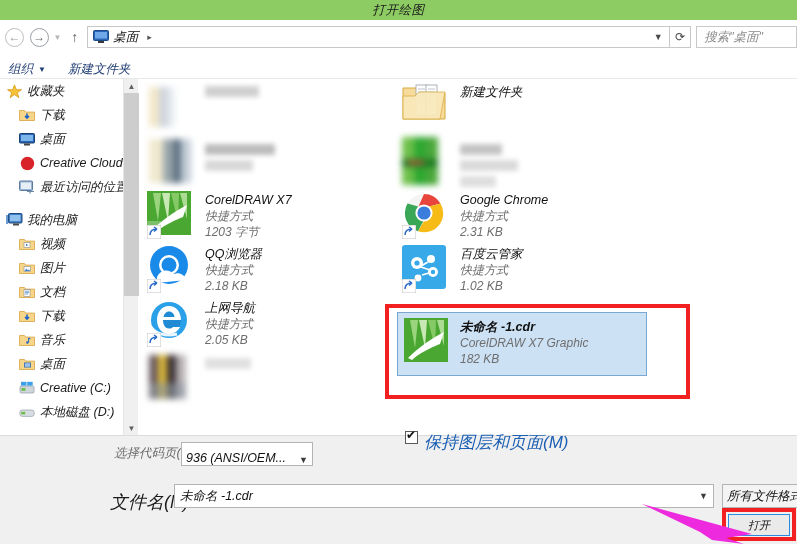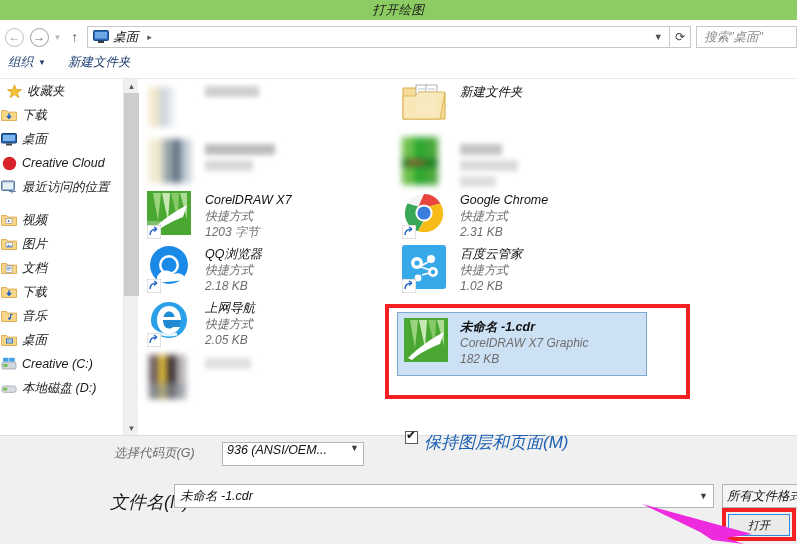--- a/index.html
+++ b/index.html
@@ -81,42 +81,42 @@
     width: 115px; height: 22px;
     border: 1px solid #c8c8c8; background: #fff;
     display: flex; align-items: center; padding-left: 7px;
     color: #8a8a8a; font-size: 12.5px;
   }
 
   
   .toolbar {
     position: absolute; left: 0; top: 54px; width: 797px; height: 25px;
     background: #ffffff;
-    display: flex; align-items: flex-start;
+    display: flex; align-items: flex-end;
     border-bottom: 1px solid #e8e8e8;
   }
   .tb-item {
     display: flex; align-items: center;
     font-size: 12.5px; color: #1f3d73;
     margin-left: 8px;
   }
   .tb-item .cap { margin-left: 5px; font-size: 8px; color: #1f3d73; }
   .tb-item.second { margin-left: 22px; }
 
   
   .sidebar {
     position: absolute; left: 0; top: 79px; width: 123px; height: 356px;
     background: #ffffff; overflow: hidden;
   }
   .side-item {
     height: 24px; display: flex; align-items: center;
     font-size: 12.5px; color: #1a1a1a; white-space: nowrap;
   }
   .side-item.root { padding-left: 5px; }
-  .side-item.child { }
+  .side-item.child { padding-left: 18px; }
   .side-ico {
     width: 18px; height: 16px; margin-right: 4px;
     display: flex; align-items: center; justify-content: center; flex: 0 0 18px;
   }
   .side-gap { height: 9px; }
 
   .side-scroll {
     position: absolute; left: 123px; top: 79px; width: 15px; height: 356px;
     background: #f0f0f0; border-left: 1px solid #e6e6e6;
   }
@@ -187,24 +187,24 @@
   .bottom {
     position: absolute; left: 0; top: 435px; width: 797px; height: 109px;
     background: #f0f0f0;
     border-top: 1px solid #dcdcdc;
   }
   .codepage-label {
     position: absolute; left: 114px; top: 445px;
     font-size: 12.5px; color: #6a6a6a;
   }
   .codepage-select {
-    position: absolute; left: 181px; top: 442px; width: 142px; height: 24px;
+    position: absolute; left: 181px; top: 442px; width: 132px; height: 24px;
     border: 1px solid #b4b4b4; background: #ffffff;
-    display: flex; align-items: flex-start; padding: 0 4px;
-    font-size: 12.5px; color: #111; margin-left: 41px;
+    display: flex; align-items: flex-end; padding: 0 4px;
+    font-size: 12.5px; color: #111;
   }
   .codepage-select .cp-val { flex: 1; }
   .codepage-select .cp-arrow { color: #3b3b3b; font-size: 9px; }
 
   .keep-layers {
     position: absolute; left: 405px; top: 431px;
     display: flex; 
     font-size: 17px; color: #1a5fb4;
   }
   .chk {
@@ -343,20 +343,31 @@
             <rect x="0.5" y="1" width="13" height="9.5" rx="1" fill="#9ab6d4" stroke="#5a7b9b"></rect>
             <rect x="2" y="2.5" width="10" height="6.5" fill="#e6eef6"></rect>
             <path d="M8 11.5h7M11 11.5v2" stroke="#6a8aa8" stroke-width="1.2"></path>
           </svg>
       </span>
       <span>最近访问的位置</span>
     </div>
 
     <div class="side-gap"></div>
 
+    <div class="side-item root">
+      <span class="side-ico">
+        <svg width="17" height="14" viewBox="0 0 17 14">
+            <rect x="2.5" y="0.5" width="13.5" height="9.5" rx="1" fill="#3a7ac0" stroke="#1f4b80"></rect>
+            <rect x="4" y="2" width="10.5" height="6.2" fill="#8fc0ee"></rect>
+            <rect x="7" y="10.5" width="6" height="2" fill="#4a4a4a"></rect>
+            <rect x="0" y="2" width="2" height="9" fill="#6d9dd0"></rect>
+          </svg>
+      </span>
+      <span>我的电脑</span>
+    </div>
 
     <div class="side-item child">
       <span class="side-ico">
         <svg width="16" height="14" viewBox="0 0 16 14">
             <path d="M0.5 2.5h5l1.3 1.6H15.5v8.4H0.5z" fill="#f6d68a" stroke="#d8a33f" stroke-width="0.8"></path>
             <rect x="5" y="5.5" width="6" height="5" fill="#fff" stroke="#8a8a8a" stroke-width="0.6"></rect>
             <path d="M7 6.8v2.4l2-1.2z" fill="#3a6aa8"></path>
           </svg>
       </span>
       <span>视频</span>

